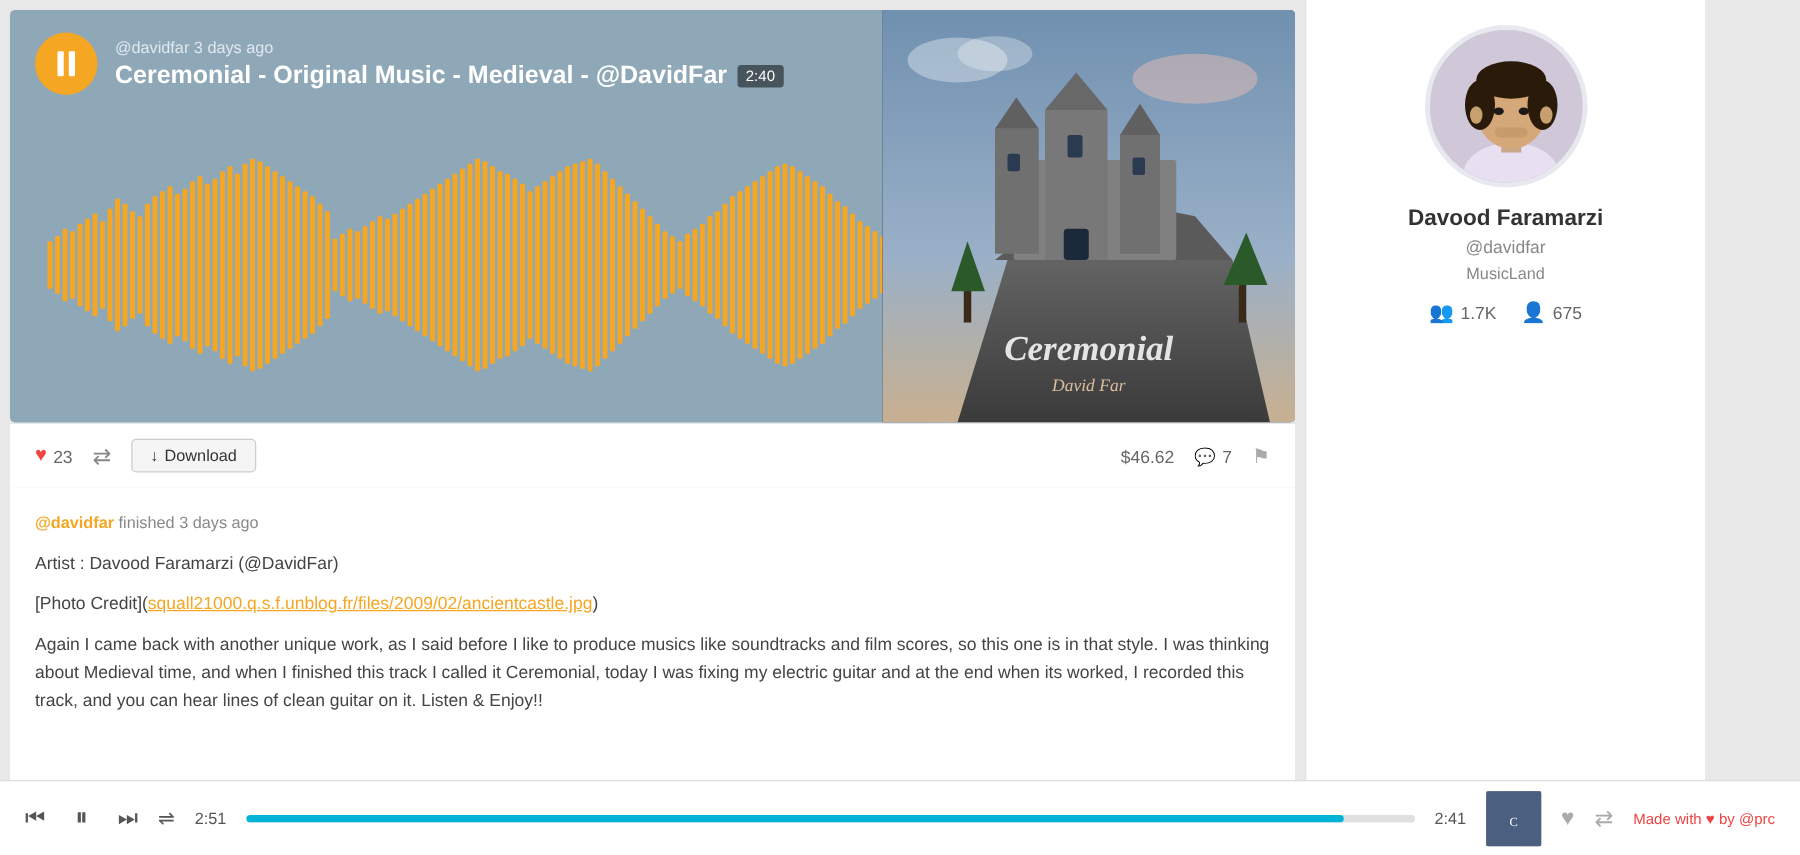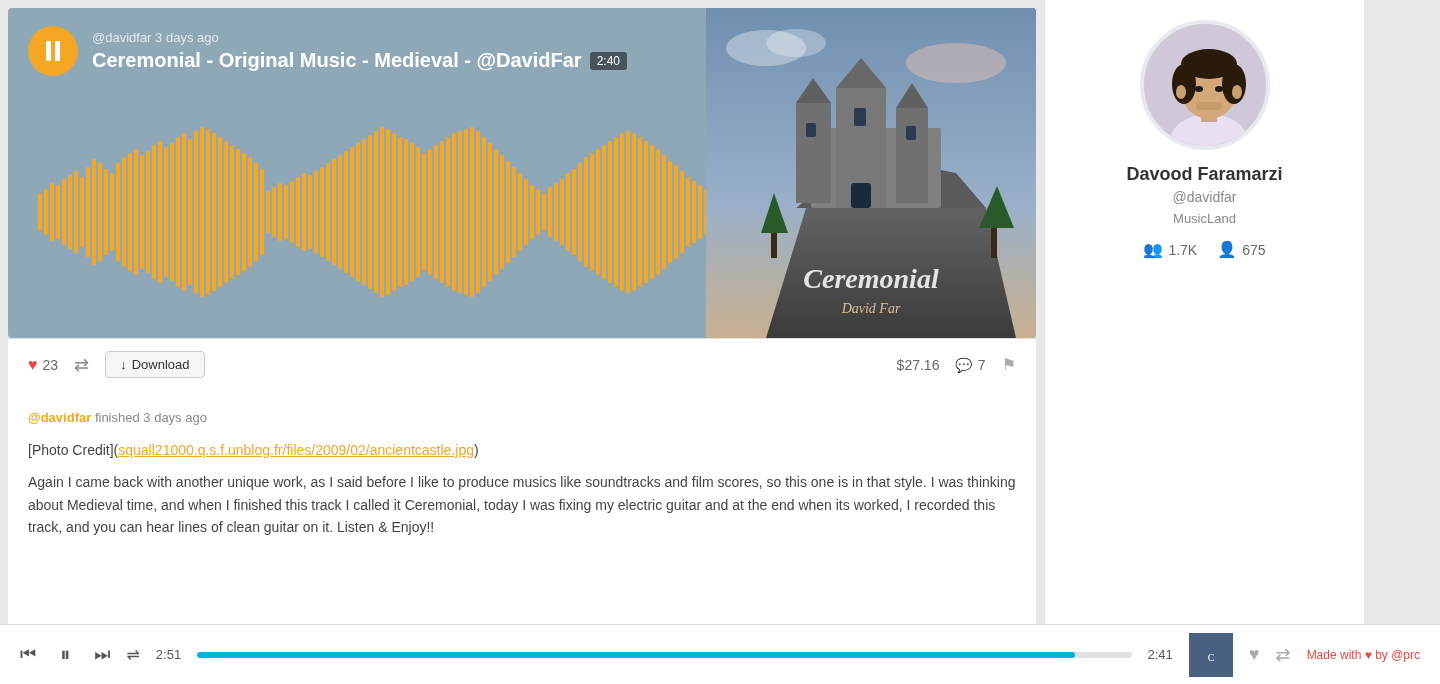--- a/index.html
+++ b/index.html
@@ -308,35 +308,36 @@
       <div class="like-section">
         <span class="heart-icon">♥</span>
         <span>23</span>
       </div>
       <span class="repost-btn">⇄</span>
       <button class="download-btn">
         <span>↓</span>
         <span>Download</span>
       </button>
       <div class="action-spacer"></div>
-      <span class="price-tag">$27.16</span>
+      <span class="price-tag">$46.62</span>
       <div class="comment-count">
         <span>💬</span>
         <span>7</span>
       </div>
       <span class="flag-icon">⚑</span>
     </div>
 
     <div class="description-section">
       <div class="author-line">
         <span class="author-link">@davidfar</span>
         <span>finished</span>
         <span>3 days ago</span>
       </div>
       <div class="desc-text">
+        <p>Artist : Davood Faramarzi (@DavidFar)</p>
         <p>
           <span>[Photo Credit](</span><a class="desc-link" href="#">squall21000.q.s.f.unblog.fr/files/2009/02/ancientcastle.jpg</a><span>)</span>
         </p>
         <p>Again I came back with another unique work, as I said before I like to produce musics like soundtracks and film scores, so this one is in that style. I was thinking about Medieval time, and when I finished this track I called it Ceremonial, today I was fixing my electric guitar and at the end when its worked, I recorded this track, and you can hear lines of clean guitar on it. Listen &amp; Enjoy!!</p>
       </div>
     </div>
   </div>
 
   <div class="right-sidebar">
     <div class="artist-avatar">

